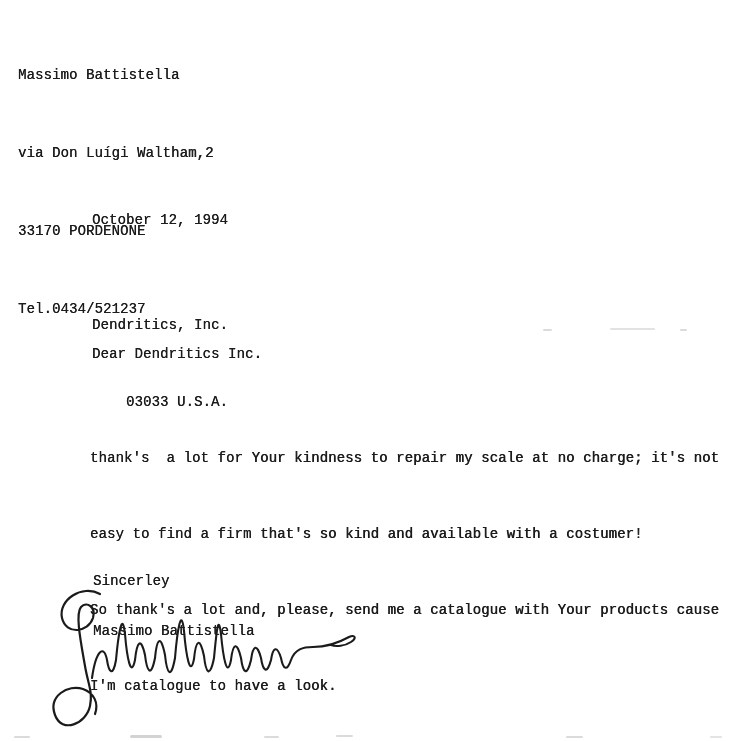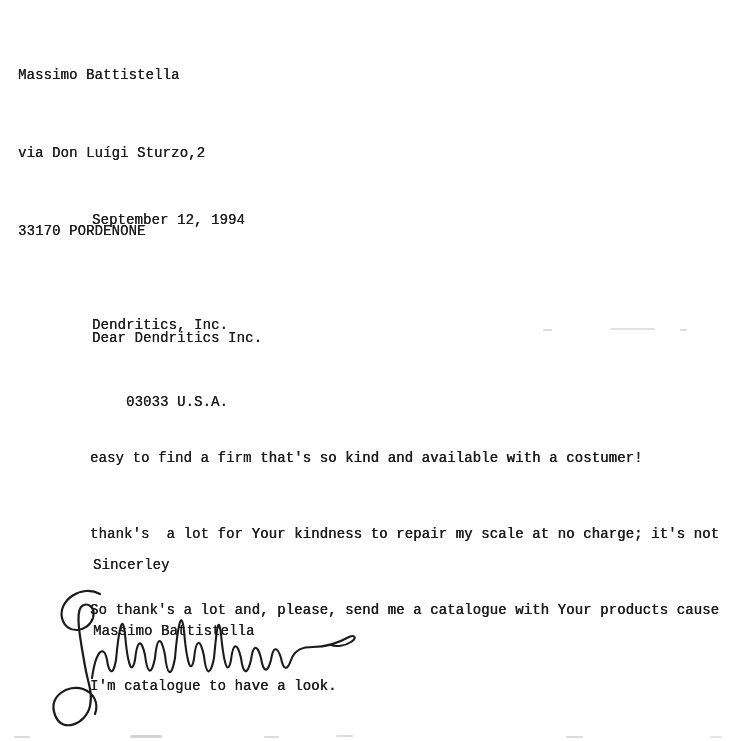--- a/index.html
+++ b/index.html
@@ -28,23 +28,23 @@
     white-space: pre;
     font-size: 14px;
     letter-spacing: 0.1px;
     text-shadow: 0.35px 0 0 currentColor;
   }
   .block > div { white-space: pre; }
 
   .sender-block    { left: 18px;  top: 10px;  line-height: 26px; }
   .date-line       { left: 92px;  top: 212px; }
   .recipient-block { left: 92px;  top: 262px; line-height: 25.6px; text-align: right; }
-  .salutation-line { left: 92px;  top: 330px; text-align: right; }
+  .salutation-line { left: 92px;  top: 346px; text-align: right; }
   .body-block      { left: 90px;  top: 395px; line-height: 25.4px; }
-  .closing-line    { left: 93px;  top: 557px; }
+  .closing-line    { left: 93px;  top: 573px; }
   .typed-name-line { left: 93px;  top: 623px; }
 
   .signature-svg {
     position: absolute;
     left: 48px;
     top: 588px;
     width: 310px;
     height: 150px;
   }
 
@@ -67,36 +67,37 @@
   .artifact.bot-e { left: 566px; top: 736px; width: 17px; }
   .artifact.bot-f { left: 710px; top: 736px; width: 12px; opacity: 0.55; }
 </style>
 </head>
 <body>
 
 <div class="page">
 
   <div class="block sender-block">
     <div>Massimo Battistella</div>
-    <div>via Don Luígi Sturzo,2</div>
+    <div>via Don Luígi Waltham,2</div>
     <div>33170 PORDENONE</div>
+    <div>Tel.0434/521237</div>
   </div>
 
-  <div class="line date-line">September 12, 1994</div>
+  <div class="line date-line">October 12, 1994</div>
 
   <div class="block recipient-block">
     <div>Dendritics, Inc.</div>
     <div>03033 U.S.A.</div>
   </div>
 
   <div class="line salutation-line">Dear Dendritics Inc.</div>
 
   <div class="block body-block">
+    <div>thank's  a lot for Your kindness to repair my scale at no charge; it's not</div>
     <div>easy to find a firm that's so kind and available with a costumer!</div>
-    <div>thank's  a lot for Your kindness to repair my scale at no charge; it's not</div>
     <div>So thank's a lot and, please, send me a catalogue with Your products cause</div>
     <div>I'm catalogue to have a look.</div>
     
   </div>
 
   <div class="line closing-line">Sincerley</div>
 
   <div class="line typed-name-line">Massimo Battistella</div>
 
   <svg class="signature-svg" viewBox="0 0 310 150" fill="none" xmlns="http://www.w3.org/2000/svg">

